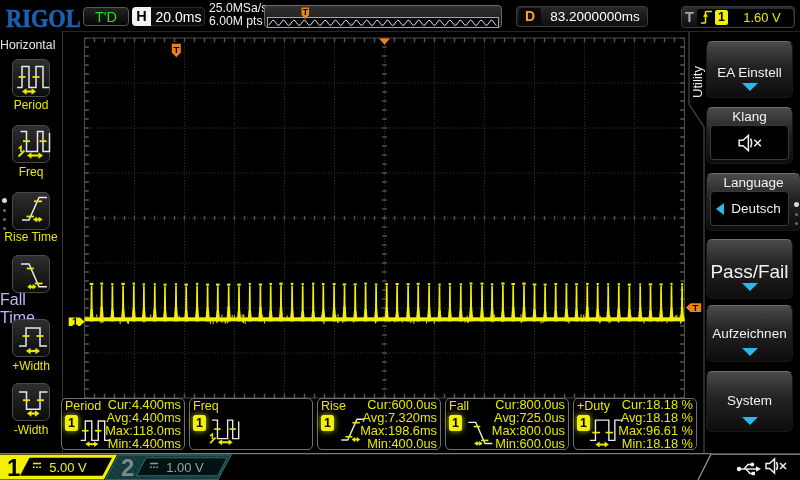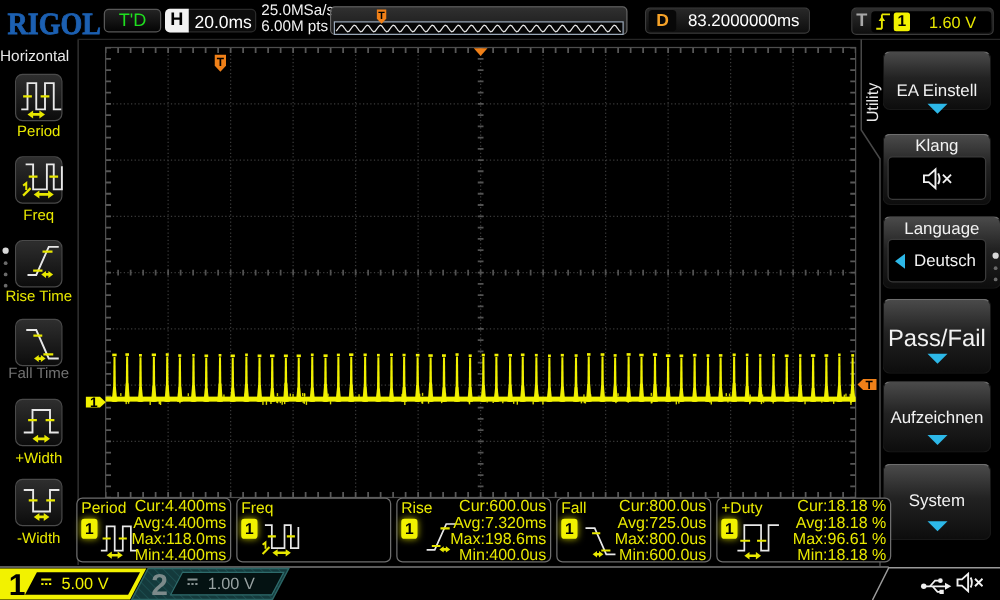--- a/index.html
+++ b/index.html
@@ -69,21 +69,21 @@
       </svg></div>
 <div style="position:absolute;left:0;top:200px;width:62px;text-align:center;font-size:12px;color:#e8e800">Rise Time</div>
 <div style="position:absolute;left:12px;top:225px;width:38px;height:38px;border:1px solid #4a4a4a;border-radius:6px;background:linear-gradient(#2e2e2e,#0c0c0c)"><svg width="39" height="39" viewBox="0 0 39 39">
         <path d="M8,8 H16 L26,30.8 H34" stroke="#e8e8e8" stroke-width="1.5" fill="none"></path>
         <line x1="13.7" y1="12.5" x2="20.8" y2="12.5" stroke="#e8e800" stroke-width="1.8"></line>
         <line x1="21.7" y1="27.5" x2="29.6" y2="27.5" stroke="#e8e800" stroke-width="1.8"></line>
         <line x1="16.2" y1="30.8" x2="21.5" y2="30.8" stroke="#e8e800" stroke-width="2.2"></line>
         <path d="M14.2,30.8 l3.8,-2.8 v5.6 z" fill="#e8e800"></path>
         <path d="M23.5,30.8 l-3.8,-2.8 v5.6 z" fill="#e8e800"></path>
       </svg></div>
-<div style="position:absolute;left:0;top:261px;width:62px;text-align:center;font-size:12px;color:#737373">Fall Time</div>
+<div style="position:absolute;left:0;top:261px;width:62px;font-size:16px;color:#c4b5fd">Fall Time</div>
 <div style="position:absolute;left:12px;top:288.5px;width:38px;height:38px;border:1px solid #4a4a4a;border-radius:6px;background:linear-gradient(#2e2e2e,#0c0c0c)"><svg width="39" height="39" viewBox="0 0 39 39">
         <path d="M6,26 H13 V8 H27 V26 H34" stroke="#e8e8e8" stroke-width="1.5" fill="none"></path>
         <line x1="9.5" y1="16" x2="16.5" y2="16" stroke="#e8e800" stroke-width="1.8"></line>
         <line x1="23.5" y1="16" x2="30.5" y2="16" stroke="#e8e800" stroke-width="1.8"></line>
         <line x1="15" y1="31" x2="25" y2="31" stroke="#e8e800" stroke-width="2.2"></line>
         <path d="M13,31 l4.5,-3.2 v6.4 z" fill="#e8e800"></path>
         <path d="M27,31 l-4.5,-3.2 v6.4 z" fill="#e8e800"></path>
       </svg></div>
 <div style="position:absolute;left:0;top:328.5px;width:62px;text-align:center;font-size:12px;color:#e8e800">+Width</div>
 <div style="position:absolute;left:12px;top:353px;width:38px;height:38px;border:1px solid #4a4a4a;border-radius:6px;background:linear-gradient(#2e2e2e,#0c0c0c)"><svg width="39" height="39" viewBox="0 0 39 39">
@@ -390,21 +390,21 @@
 <path d="M680.9,321.3 L681.3,285.9 L682.9,285.9 L683.3,321.3 Z" fill="#f2f200"></path>
 <rect x="681.0" y="283.3" width="2.3" height="2.1" fill="#f2f200"></rect>
 <path d="M171.8,43.8 H180.8 V52.5 L176.3,57.3 L171.8,52.5 Z" fill="#f08018"></path>
 <text x="176.3" y="52.8" font-size="9.5" font-weight="bold" fill="#000" text-anchor="middle">T</text>
 <path d="M379,38.6 H390 L384.5,44.8 Z" fill="#f08018"></path>
 <path d="M686,307.6 L690.5,303.2 H701.2 V312 H690.5 Z" fill="#f08018"></path>
 <text x="695.3" y="311" font-size="9.5" font-weight="bold" fill="#000" text-anchor="middle">T</text>
 <path d="M68.7,317.4 H80 L84.6,321.7 L80,326 H68.7 Z" fill="#f2f200"></path>
 <text x="75" y="325.6" font-size="11" font-weight="bold" fill="#000" text-anchor="middle">1</text>
 </svg>
-<div style="position:absolute;left:706px;top:41px;width:87px;height:47px;background:linear-gradient(#4a4a4a,#222 45%,#0d0d0d);border:1px solid #181818;border-top:1px solid #6e6e6e;border-radius:6px">
+<div style="position:absolute;left:706px;top:41px;width:87px;height:57px;background:linear-gradient(#4a4a4a,#222 45%,#0d0d0d);border:1px solid #181818;border-top:1px solid #6e6e6e;border-radius:6px">
 <div style="position:absolute;left:0;top:23px;width:100%;text-align:center;font-size:13.5px;color:#f2f2f2">EA Einstell</div>
 <div style="width:0;height:0;border-left:8px solid transparent;border-right:8px solid transparent;border-top:8px solid #2db8e8;position:absolute;left:50%;margin-left:-8px;top:41px"></div>
 </div>
 <div style="position:absolute;left:706px;top:107px;width:87px;height:57px;background:linear-gradient(#4a4a4a,#222 45%,#0d0d0d);border:1px solid #181818;border-top:1px solid #6e6e6e;border-radius:6px">
 <div style="position:absolute;left:0;top:1px;width:100%;text-align:center;font-size:13.5px;color:#f2f2f2">Klang</div>
 <div style="position:absolute;left:3px;top:17px;width:79px;height:35px;background:#000;border:1px solid #3a3a3a;border-radius:4px;text-align:center"><div style="margin-top:7px;display:inline-block"><svg width="26" height="20" viewBox="0 0 24 18">
           <path d="M2,6.5 H5.5 L10.5,2 V16 L5.5,11.5 H2 Z" fill="none" stroke="#f0f0f0" stroke-width="1.4"></path>
           <path d="M12.5,5 q2,4 0,8" fill="none" stroke="#f0f0f0" stroke-width="1.4"></path>
           <path d="M16,6 L22,12 M22,6 L16,12" stroke="#f0f0f0" stroke-width="1.4"></path>
         </svg></div></div>
@@ -481,21 +481,21 @@
 <div style="position:absolute;left:15px;top:16px"><svg width="36" height="37" viewBox="0 0 39 40">
         <path d="M8,8 H16 L26,30.8 H34" stroke="#e8e8e8" stroke-width="1.5" fill="none"></path>
         <line x1="13.7" y1="12.5" x2="20.8" y2="12.5" stroke="#e8e800" stroke-width="1.8"></line>
         <line x1="21.7" y1="27.5" x2="29.6" y2="27.5" stroke="#e8e800" stroke-width="1.8"></line>
         <line x1="16.2" y1="30.8" x2="21.5" y2="30.8" stroke="#e8e800" stroke-width="2.2"></line>
         <path d="M14.2,30.8 l3.8,-2.8 v5.6 z" fill="#e8e800"></path>
         <path d="M23.5,30.8 l-3.8,-2.8 v5.6 z" fill="#e8e800"></path>
       </svg></div>
 <div style="position:absolute;right:3px;top:0px;text-align:right;font-size:12.8px;line-height:12.95px;color:#e8e800;white-space:nowrap">Cur:800.0us<br>Avg:725.0us<br>Max:800.0us<br>Min:600.0us</div>
 </div>
-<div style="position:absolute;left:573px;top:398px;width:140px;height:52px;background:#000;border:1px solid #6e6e6e;border-radius:5px">
+<div style="position:absolute;left:573px;top:398px;width:124px;height:52px;background:#000;border:1px solid #6e6e6e;border-radius:5px">
 <div style="position:absolute;left:3px;top:0px;font-size:12.5px;color:#e8e800">+Duty</div>
 <div style="position:absolute;left:3px;top:16px;width:13px;height:16px;background:#f2f200;border-radius:2.5px;box-shadow:0 0 6px rgba(240,240,0,.8);text-align:center;line-height:16px;font-size:12.5px;font-weight:bold;color:#000">1</div>
 <div style="position:absolute;left:15px;top:16px"><svg width="36" height="37" viewBox="0 0 39 40">
         <path d="M1,27.5 H7 V5.5 H21.5 V27.5 H28 V5.5 H37" stroke="#e8e8e8" stroke-width="1.5" fill="none"></path>
         <line x1="3.5" y1="19" x2="12" y2="19" stroke="#e8e800" stroke-width="1.8"></line>
         <line x1="18" y1="19" x2="26" y2="19" stroke="#e8e800" stroke-width="1.8"></line>
         <line x1="9" y1="32" x2="19.5" y2="32" stroke="#e8e800" stroke-width="2.2"></line>
         <path d="M7,32 l4.5,-3.2 v6.4 z" fill="#e8e800"></path>
         <path d="M21.5,32 l-4.5,-3.2 v6.4 z" fill="#e8e800"></path>
       </svg></div>

